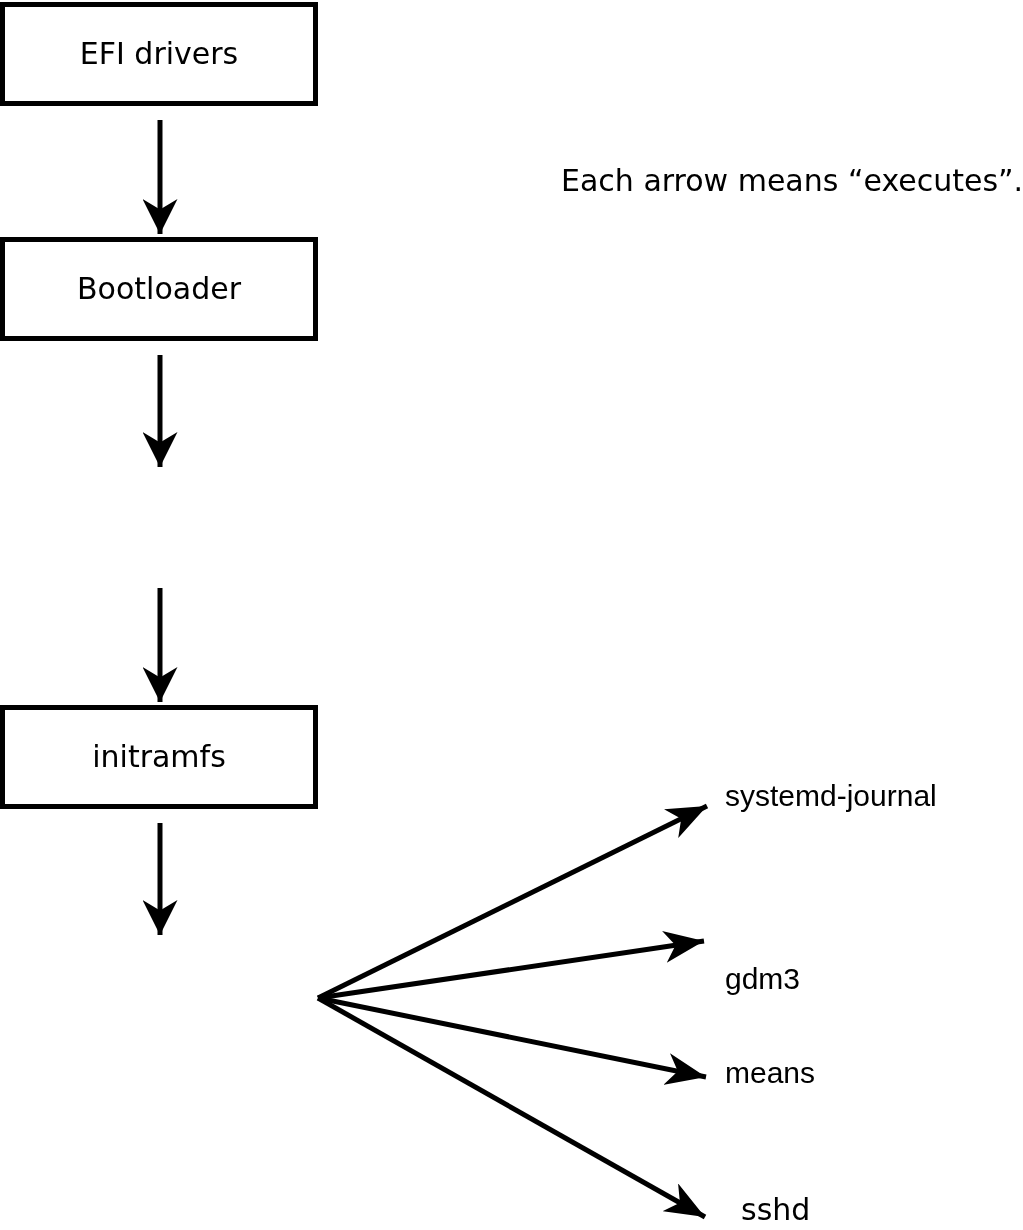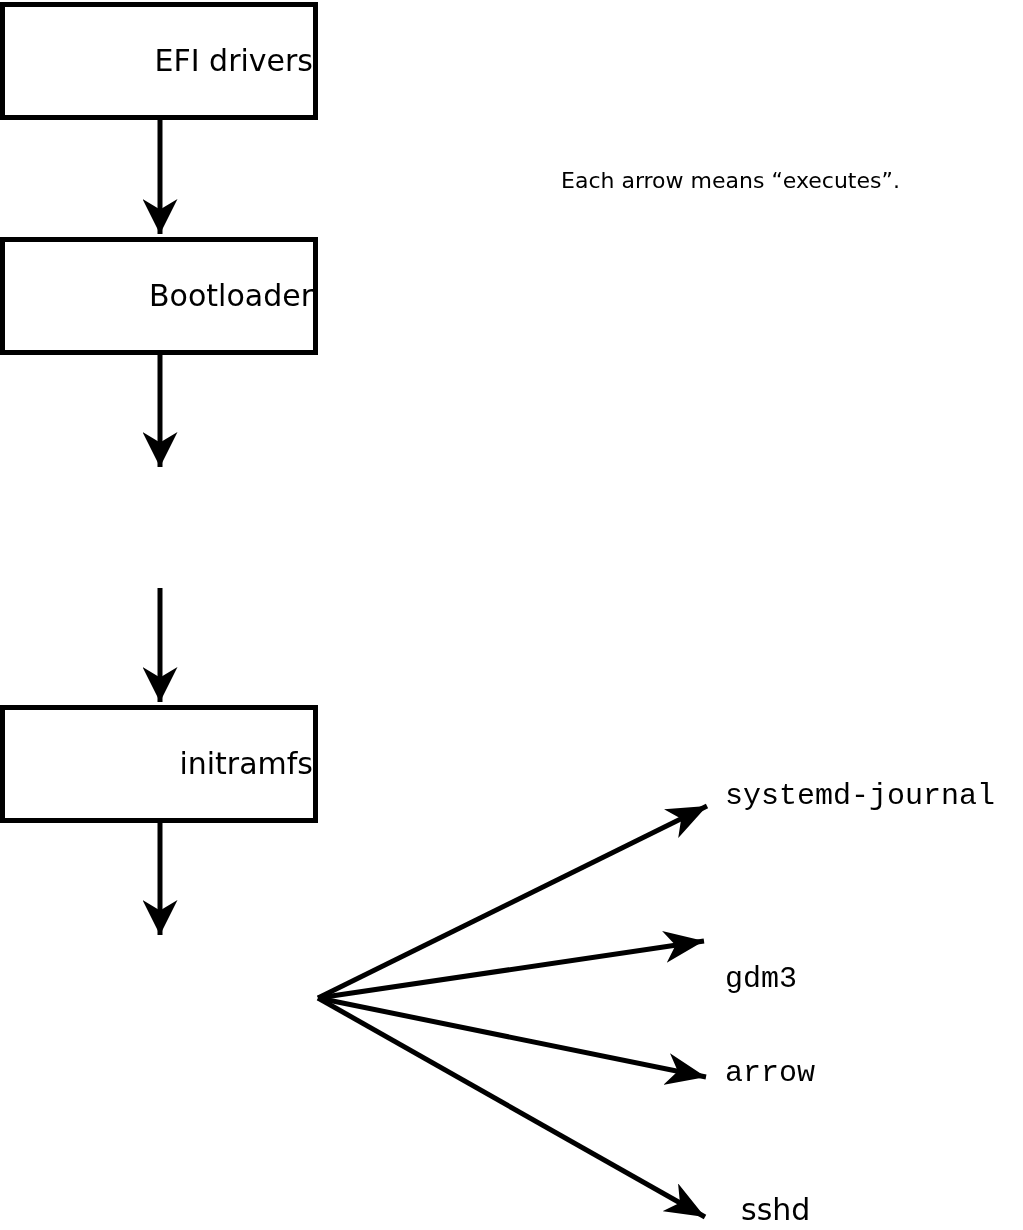--- a/index.html
+++ b/index.html
@@ -20,40 +20,40 @@
     position: absolute;
     left: 0;
     top: 0;
     width: 1023px;
     height: 1230px;
   }
   .flow-box {
     position: absolute;
     left: 0;
     width: 318px;
-    height: 118px;
+    height: 104px;
     box-sizing: border-box;
     border: 5px solid #000000;
     background: #ffffff;
     display: flex;
     align-items: center;
-    justify-content: flex-end;
+    justify-content: center;
     font-size: 30px;
     line-height: 1;
     white-space: nowrap;
   }
   .caption {
     position: absolute;
-    font-size: 22px;
+    font-size: 30px;
     line-height: 30px;
     white-space: nowrap;
   }
   .proc-label {
     position: absolute;
-    font-family: Liberation Mono, monospace;
+    font-family: Liberation Sans, sans-serif;
     font-size: 30px;
     line-height: 30px;
     white-space: nowrap;
   }
   .proc-label.sans {
     font-family: "DejaVu Sans", sans-serif;
     margin-left: 27px;
   }
 </style>
 </head>
@@ -89,16 +89,16 @@
     <span>Bootloader</span>
   </div>
   <div class="flow-box" style="top:705px">
     <span>initramfs</span>
   </div>
 
   <div class="caption" style="left:561px; top:166px">Each arrow means “executes”.</div>
 
   <div class="proc-label" style="left:725px; top:781px">systemd-journal</div>
   <div class="proc-label" style="left:725px; top:964px">gdm3</div>
-  <div class="proc-label" style="left:725px; top:1058px">arrow</div>
+  <div class="proc-label" style="left:725px; top:1058px">means</div>
   <div class="proc-label sans" style="left:714px; top:1195px">sshd</div>
 
 </div>
 
 </body></html>

